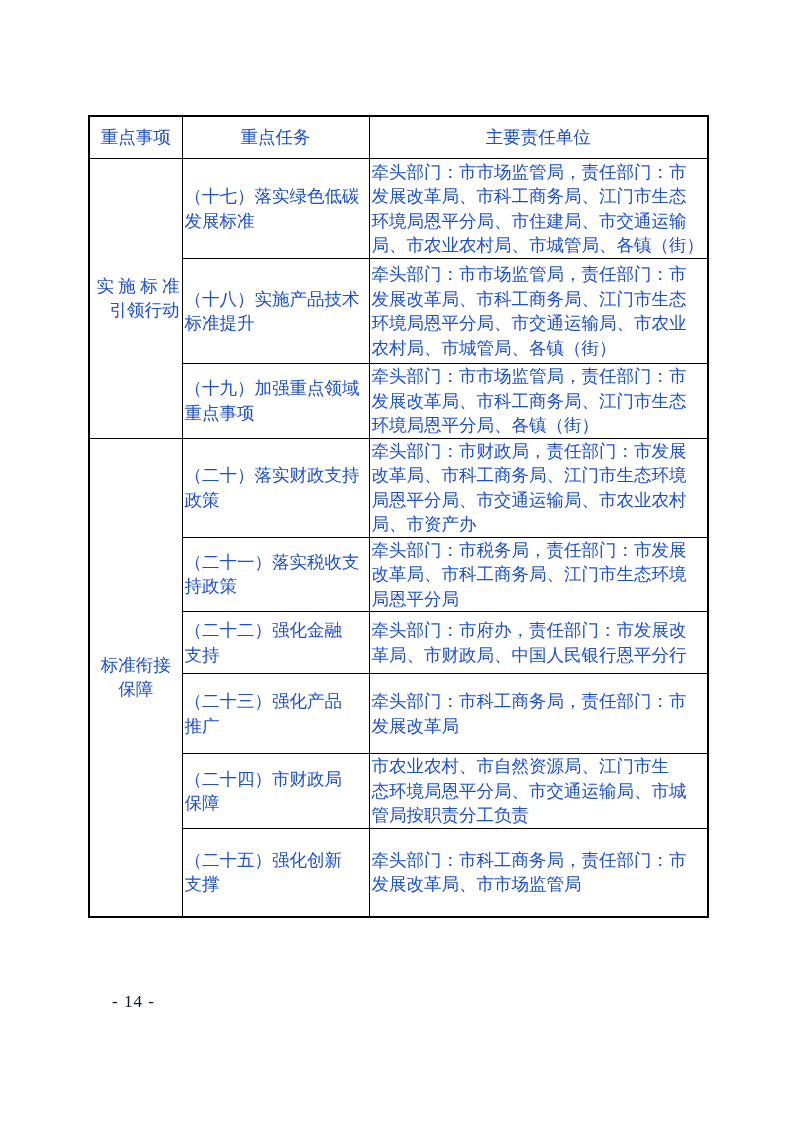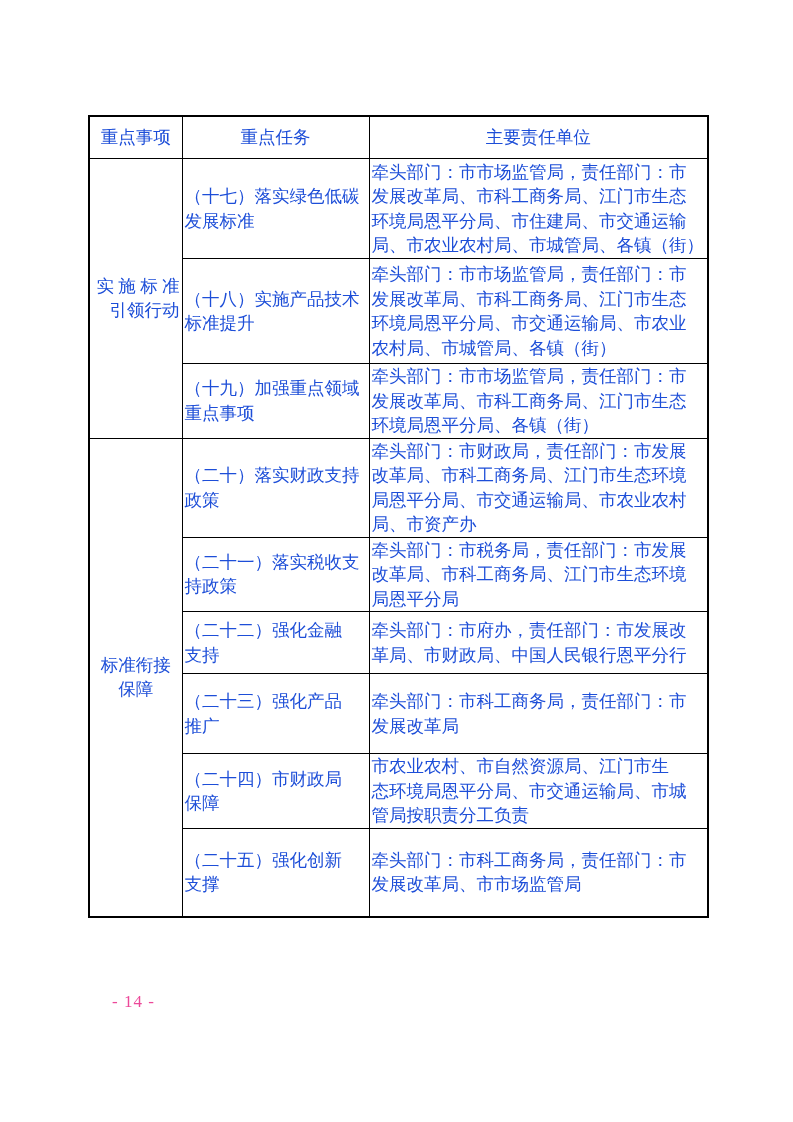--- a/index.html
+++ b/index.html
@@ -58,21 +58,21 @@
   .units-cell {
     text-align: left;
     padding: 0 2px;
   }
   .page-number {
     position: absolute;
     left: 112px;
     top: 992px;
     font-family: "Liberation Serif", serif;
     font-size: 17px;
-    color: #ec4899;
+    color: #0f172a;
     letter-spacing: 1px;
     white-space: pre;
   }
 </style>
 </head>
 <body>
 
 <div class="page">
 
   <table class="resp-table">

